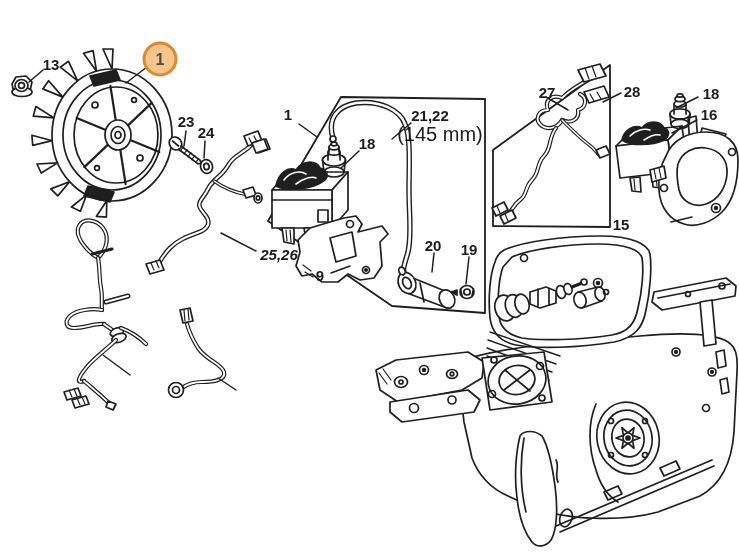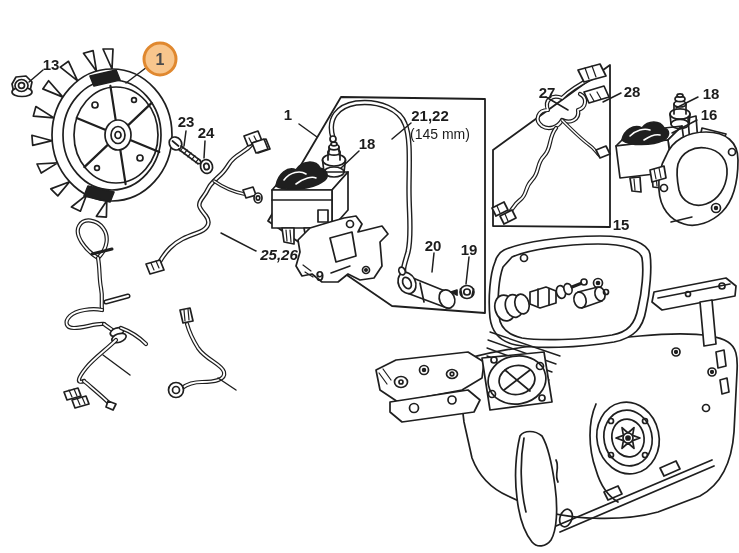--- a/index.html
+++ b/index.html
@@ -13,21 +13,21 @@
   .art { stroke:var(--line,#1f1f1f); stroke-linecap:round; stroke-linejoin:round; }
   .ln { fill:none; }
   .wh { fill:#ffffff; }
   .dk { fill:var(--line,#1f1f1f); }
   .wi { stroke:#ffffff; fill:none; }
   .callout {
     position:absolute; transform:translate(-50%,-50%);
     font-weight:bold; font-size:15px; color:var(--label_text,#1c1c1c);
     white-space:nowrap; cursor:pointer; user-select:none;
   }
-  .callout.note { font-weight:normal; font-size:14px; }
+  .callout.note { font-weight:normal; font-size:20px; }
   .badge {
     position:absolute; left:160px; top:19px; transform:translate(-50%,-50%);
     width:35px; height:35px; box-sizing:border-box; border-radius:50%;
     border:3px solid var(--badge_border,#e0882f);
     background:var(--badge_fill,#f8c68d);
     display:flex; align-items:center; justify-content:center;
     font-size:16px; font-weight:bold; color:var(--badge_text,#4a4a4a);
     cursor:pointer; user-select:none;
   }
 </style>

